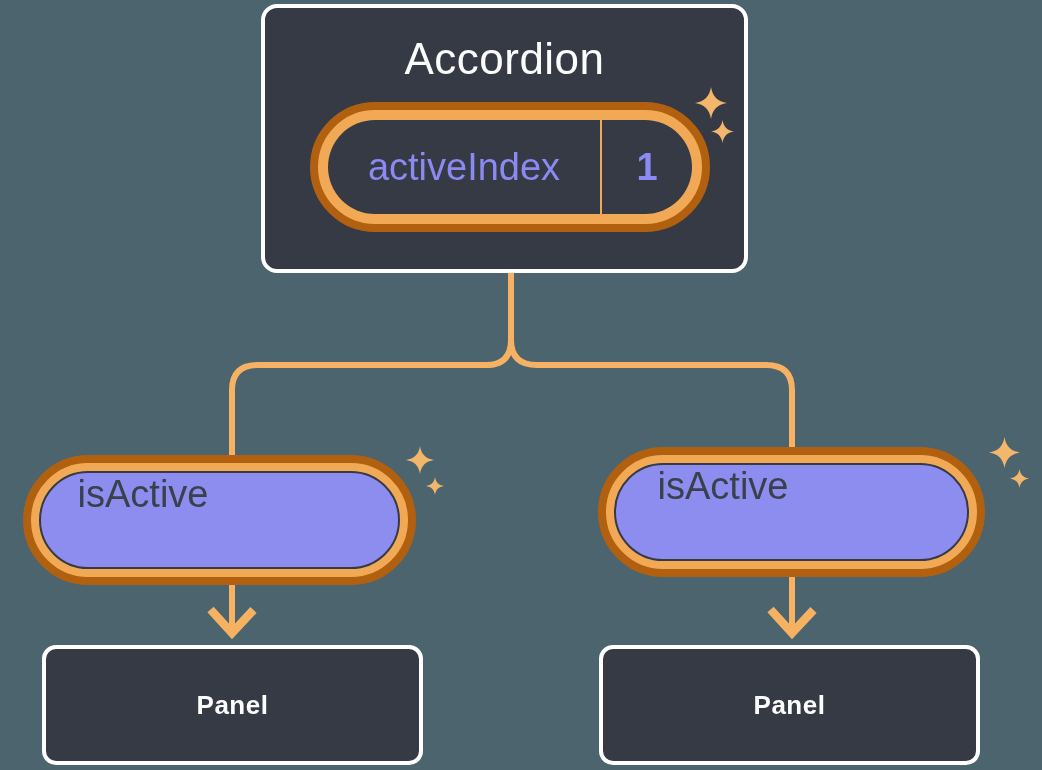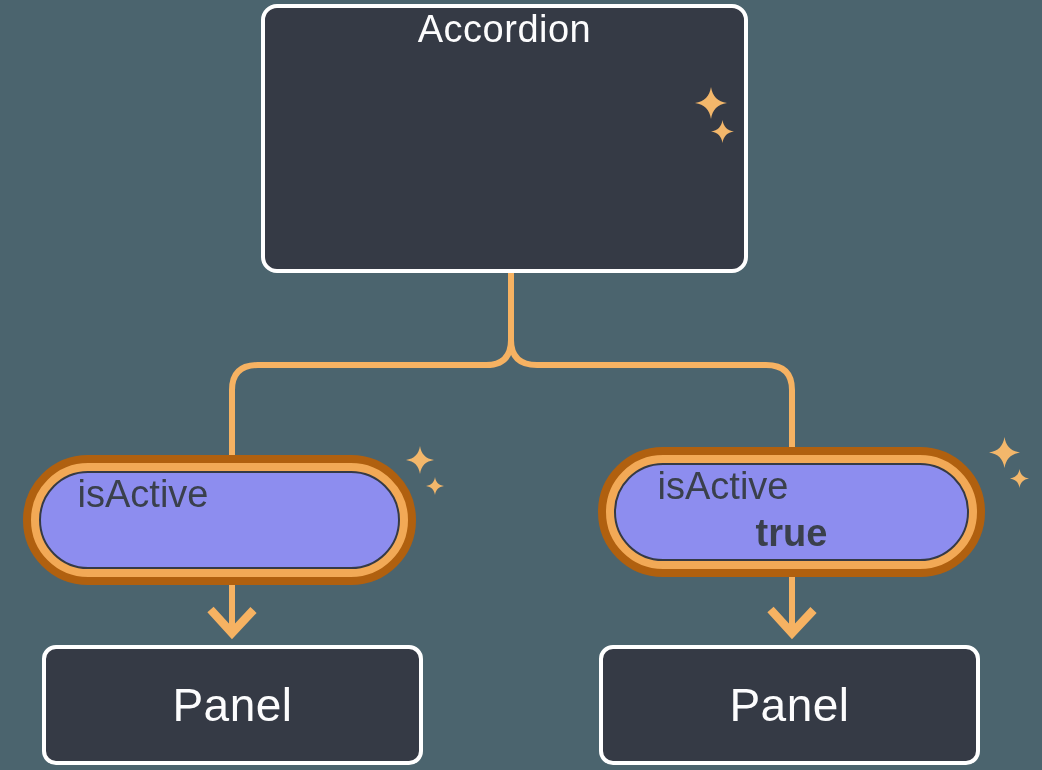--- a/index.html
+++ b/index.html
@@ -12,21 +12,21 @@
   * { margin:0; padding:0; box-sizing:border-box; }
   html,body { width:1042px; height:770px; }
   body { font-family:"Liberation Sans","DejaVu Sans",sans-serif; }
   .canvas { position:relative; width:1042px; height:770px; background:var(--background); overflow:hidden; }
 
   .connectors { position:absolute; left:0; top:0; width:1042px; height:770px; pointer-events:none; }
   .connectors path { stroke:var(--connector-orange); fill:none; }
 
   .card { position:absolute; background:var(--card-bg); border:4px solid var(--card-border); border-radius:16px; }
   .root-card { left:261px; top:4px; width:487px; height:269px; }
-  .card-title { text-align:center; font-size:38px; font-weight:500; color:var(--light-text); letter-spacing:0.5px; }
+  .card-title { margin-top:26px; text-align:center; font-size:44px; font-weight:500; color:var(--light-text); letter-spacing:0.5px; }
 
   .pill-outer { position:absolute; border:8px solid var(--ring-dark-orange); background:var(--ring-light-orange); border-radius:999px; }
   .state-pill { left:310px; top:102px; width:400px; height:130px; }
   .pill-inner { position:absolute; inset:10px; border-radius:999px; background:var(--card-bg); display:flex; align-items:stretch; overflow:hidden; }
   .pill-inner .cell { display:flex; align-items:center; justify-content:center; font-size:38px; }
   .state-pill .name-cell { width:272px; color:var(--purple-text); }
   .state-pill .divider { width:2px; background:var(--ring-light-orange); }
   .state-pill .value-cell { flex:1; color:var(--purple-text); font-weight:700; }
 
   .prop-pill .pill-inner { inset:8px; background:var(--pill-purple); border:2px solid var(--card-bg);flex-direction:column; }
@@ -34,21 +34,21 @@
   .prop-pill .divider { width:2px; background:var(--card-bg); }
   .prop-pill .value-cell { flex:1; color:var(--dark-text); font-weight:700; }
   .prop-pill-left { left:23px; top:455px; width:393px; height:130px; }
   .prop-pill-left .name-cell { width:204px; }
   .prop-pill-right { left:598px; top:447px; width:387px; height:130px; }
   .prop-pill-right .name-cell { width:214px; }
 
   .panel-card { border-radius:14px; display:flex; align-items:center; justify-content:center; }
   .panel-card-left { left:42px; top:645px; width:381px; height:120px; }
   .panel-card-right { left:599px; top:645px; width:381px; height:120px; }
-  .panel-title { font-size:46px; font-weight:400; color:var(--light-text); letter-spacing:0.5px; }
+  .panel-title { font-size:26px; font-weight:700; color:var(--light-text); letter-spacing:0.5px; }
 
   .sparkle { position:absolute; fill:var(--sparkle-orange); }
   .defs-hidden { position:absolute; width:0; height:0; overflow:hidden; }
 </style>
 </head>
 <body>
 
 <svg class="defs-hidden" aria-hidden="true">
   <defs>
     <path id="star4" d="M12 0 C13.1 7.1 16.9 10.9 24 12 C16.9 13.1 13.1 16.9 12 24 C10.9 16.9 7.1 13.1 0 12 C7.1 10.9 10.9 7.1 12 0 Z"></path>
@@ -63,20 +63,27 @@
     <path stroke-width="6" d="M232 584 L232 628"></path>
     <path stroke-width="8.5" stroke-linejoin="miter" d="M210.5 609.5 L232 633 L253.5 610"></path>
     <path stroke-width="6" d="M792 576 L792 628"></path>
     <path stroke-width="8.5" stroke-linejoin="miter" d="M770.5 609.5 L792 633 L813.5 610"></path>
   </svg>
 
   <div class="card root-card">
     <div class="card-title">Accordion</div>
   </div>
 
+  <div class="pill-outer state-pill">
+    <div class="pill-inner">
+      <div class="cell name-cell">activeIndex</div>
+      <div class="divider"></div>
+      <div class="cell value-cell">1</div>
+    </div>
+  </div>
 
   <svg class="sparkle" style="left:695px;top:87px;width:32px;height:32px" viewBox="0 0 24 24">
       <use href="#star4"></use>
     </svg>
   <svg class="sparkle" style="left:711px;top:120px;width:23px;height:23px" viewBox="0 0 24 24">
       <use href="#star4"></use>
     </svg>
 
   <div class="pill-outer prop-pill prop-pill-left">
     <div class="pill-inner">
@@ -88,21 +95,20 @@
       <use href="#star4"></use>
     </svg>
   <svg class="sparkle" style="left:426px;top:477px;width:18px;height:18px" viewBox="0 0 24 24">
       <use href="#star4"></use>
     </svg>
 
   <div class="pill-outer prop-pill prop-pill-right">
     <div class="pill-inner">
       <div class="cell name-cell">isActive</div>
       <div class="divider"></div>
-      <div class="cell value-cell">true</div>
     </div>
   </div>
   <svg class="sparkle" style="left:989px;top:437px;width:31px;height:31px" viewBox="0 0 24 24">
       <use href="#star4"></use>
     </svg>
   <svg class="sparkle" style="left:1010px;top:469px;width:19px;height:19px" viewBox="0 0 24 24">
       <use href="#star4"></use>
     </svg>
 
   <div class="card panel-card panel-card-left">

